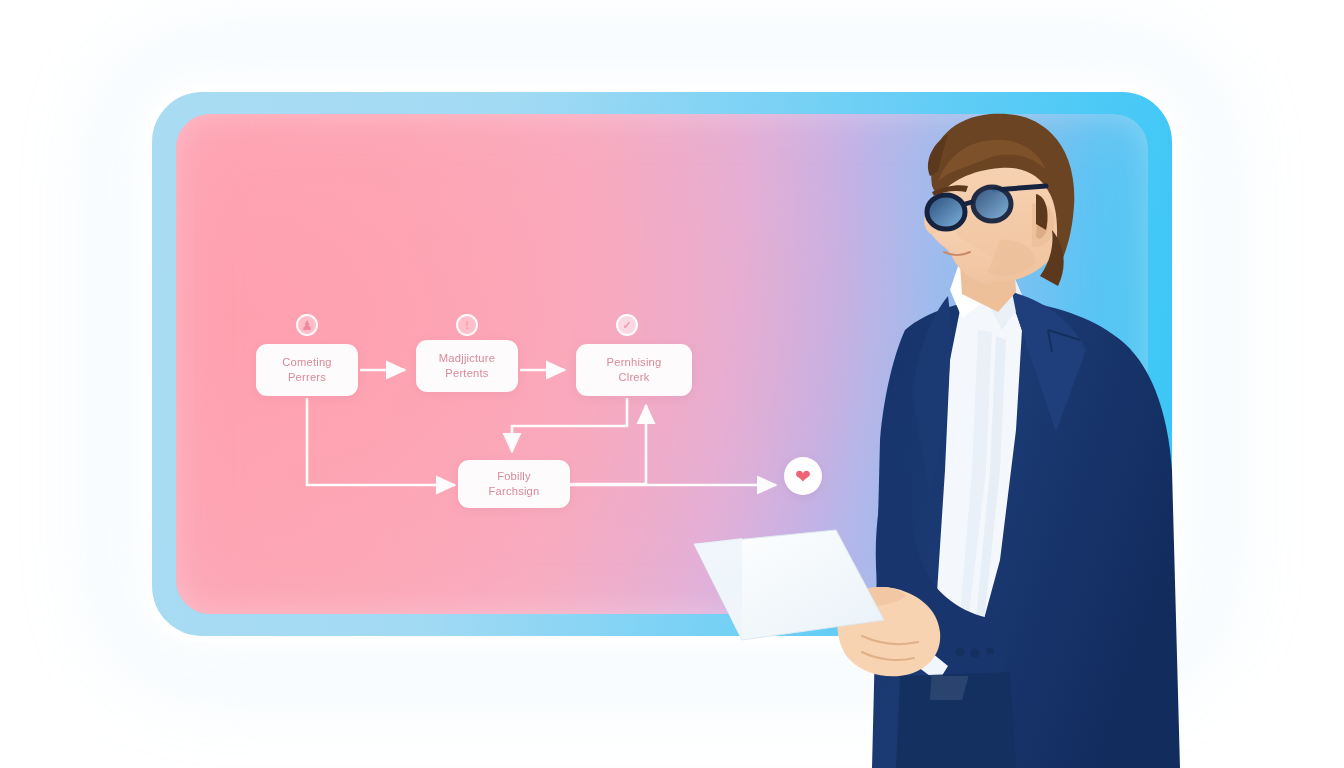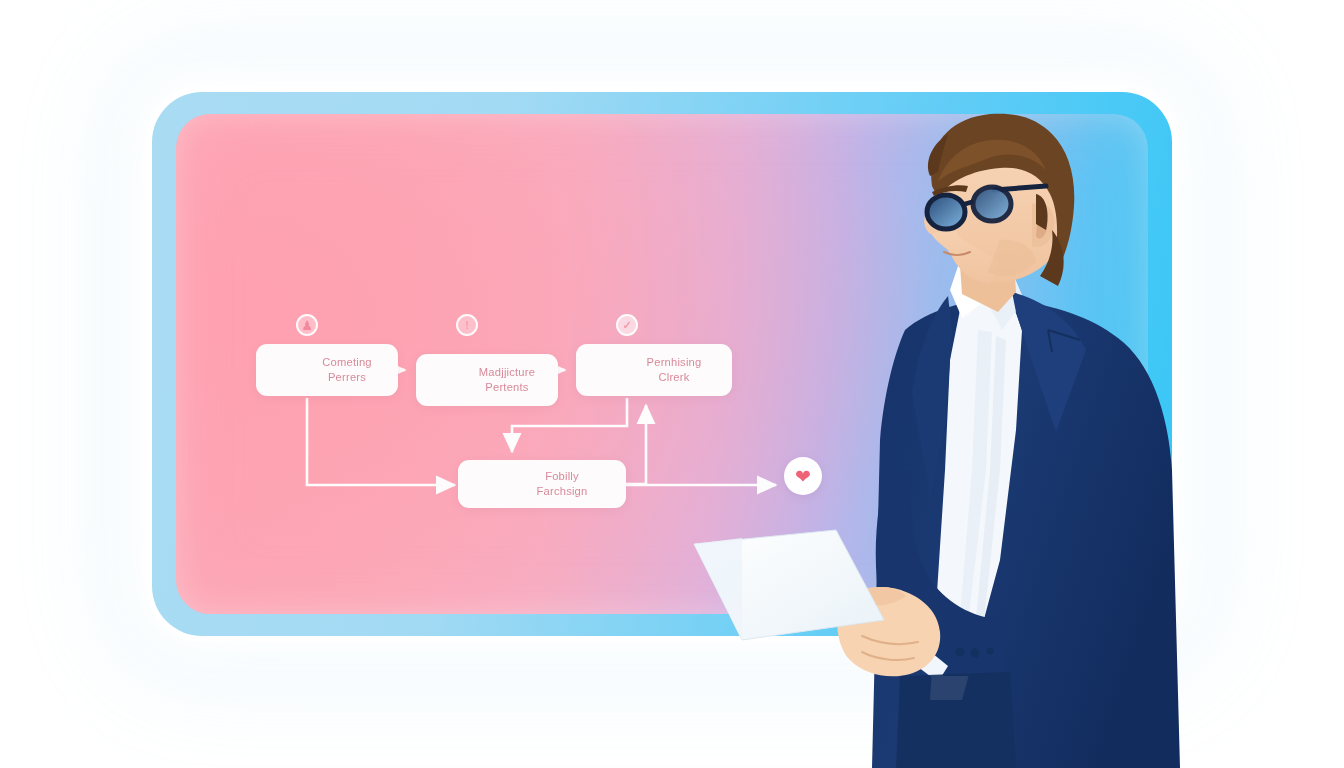--- a/index.html
+++ b/index.html
@@ -54,32 +54,31 @@
   .flow{position:absolute;left:0;top:0;width:972px;height:500px;}
   .flow-svg{position:absolute;left:0;top:0;width:972px;height:500px;}
 
   .node{
     position:absolute;
     background:#fdfbfb;
     border-radius:11px;
     box-shadow:0 2px 9px rgba(190,120,140,0.16);
     display:flex;align-items:center;justify-content:center;
     text-align:center;
-    padding-left:40px;
   }
   .node-label{
     font-size:11.2px;line-height:15px;color:#d98a9a;
     letter-spacing:.2px;font-family:"Liberation Sans",sans-serif;
     white-space:pre-line;
     filter:blur(.25px);
   }
   #node-a{left:80px;top:230px;width:102px;height:52px;}
-  #node-b{left:240px;top:240px;width:102px;height:52px;}
+  #node-b{left:240px;top:226px;width:102px;height:52px;}
   #node-c{left:400px;top:230px;width:116px;height:52px;}
-  #node-d{left:282px;top:346px;width:128px;height:48px;}
+  #node-d{left:282px;top:346px;width:112px;height:48px;}
 
   .node-icon{
     position:absolute;width:22px;height:22px;border-radius:50%;
     display:flex;align-items:center;justify-content:center;
   }
   #icon-a{left:120px;top:200px;}
   #icon-b{left:280px;top:200px;}
   #icon-c{left:440px;top:200px;}
 
   .ring{

